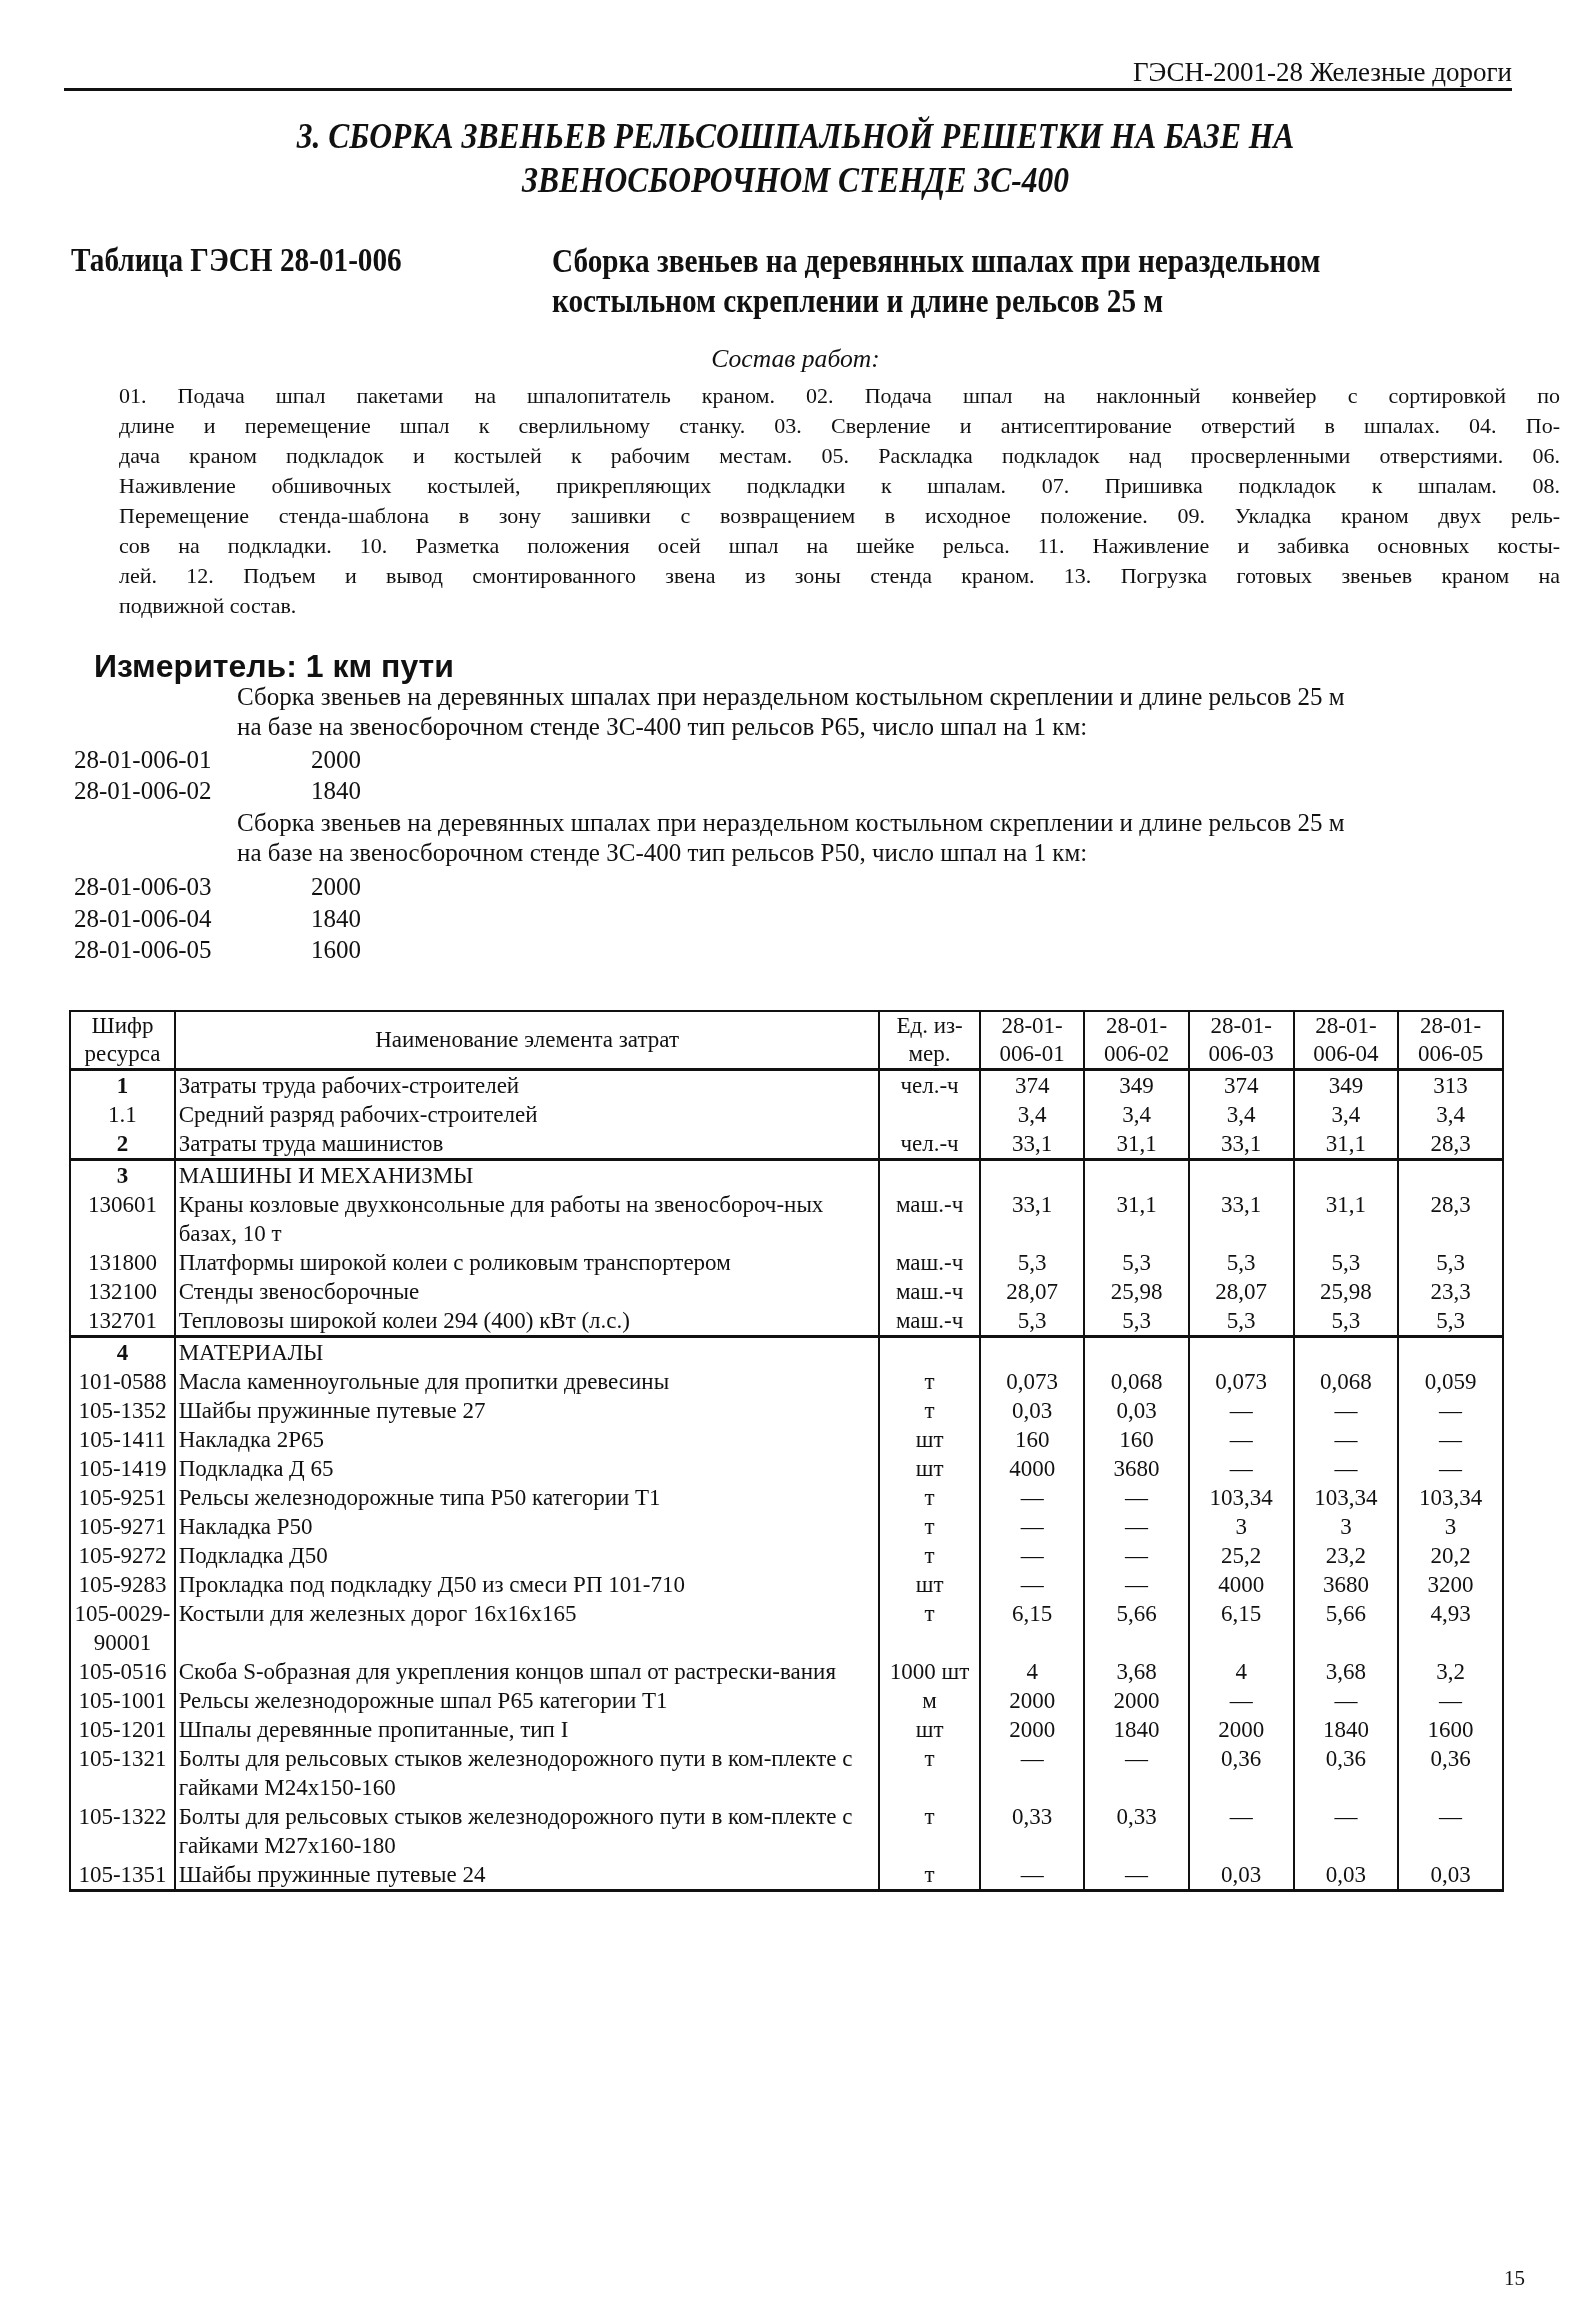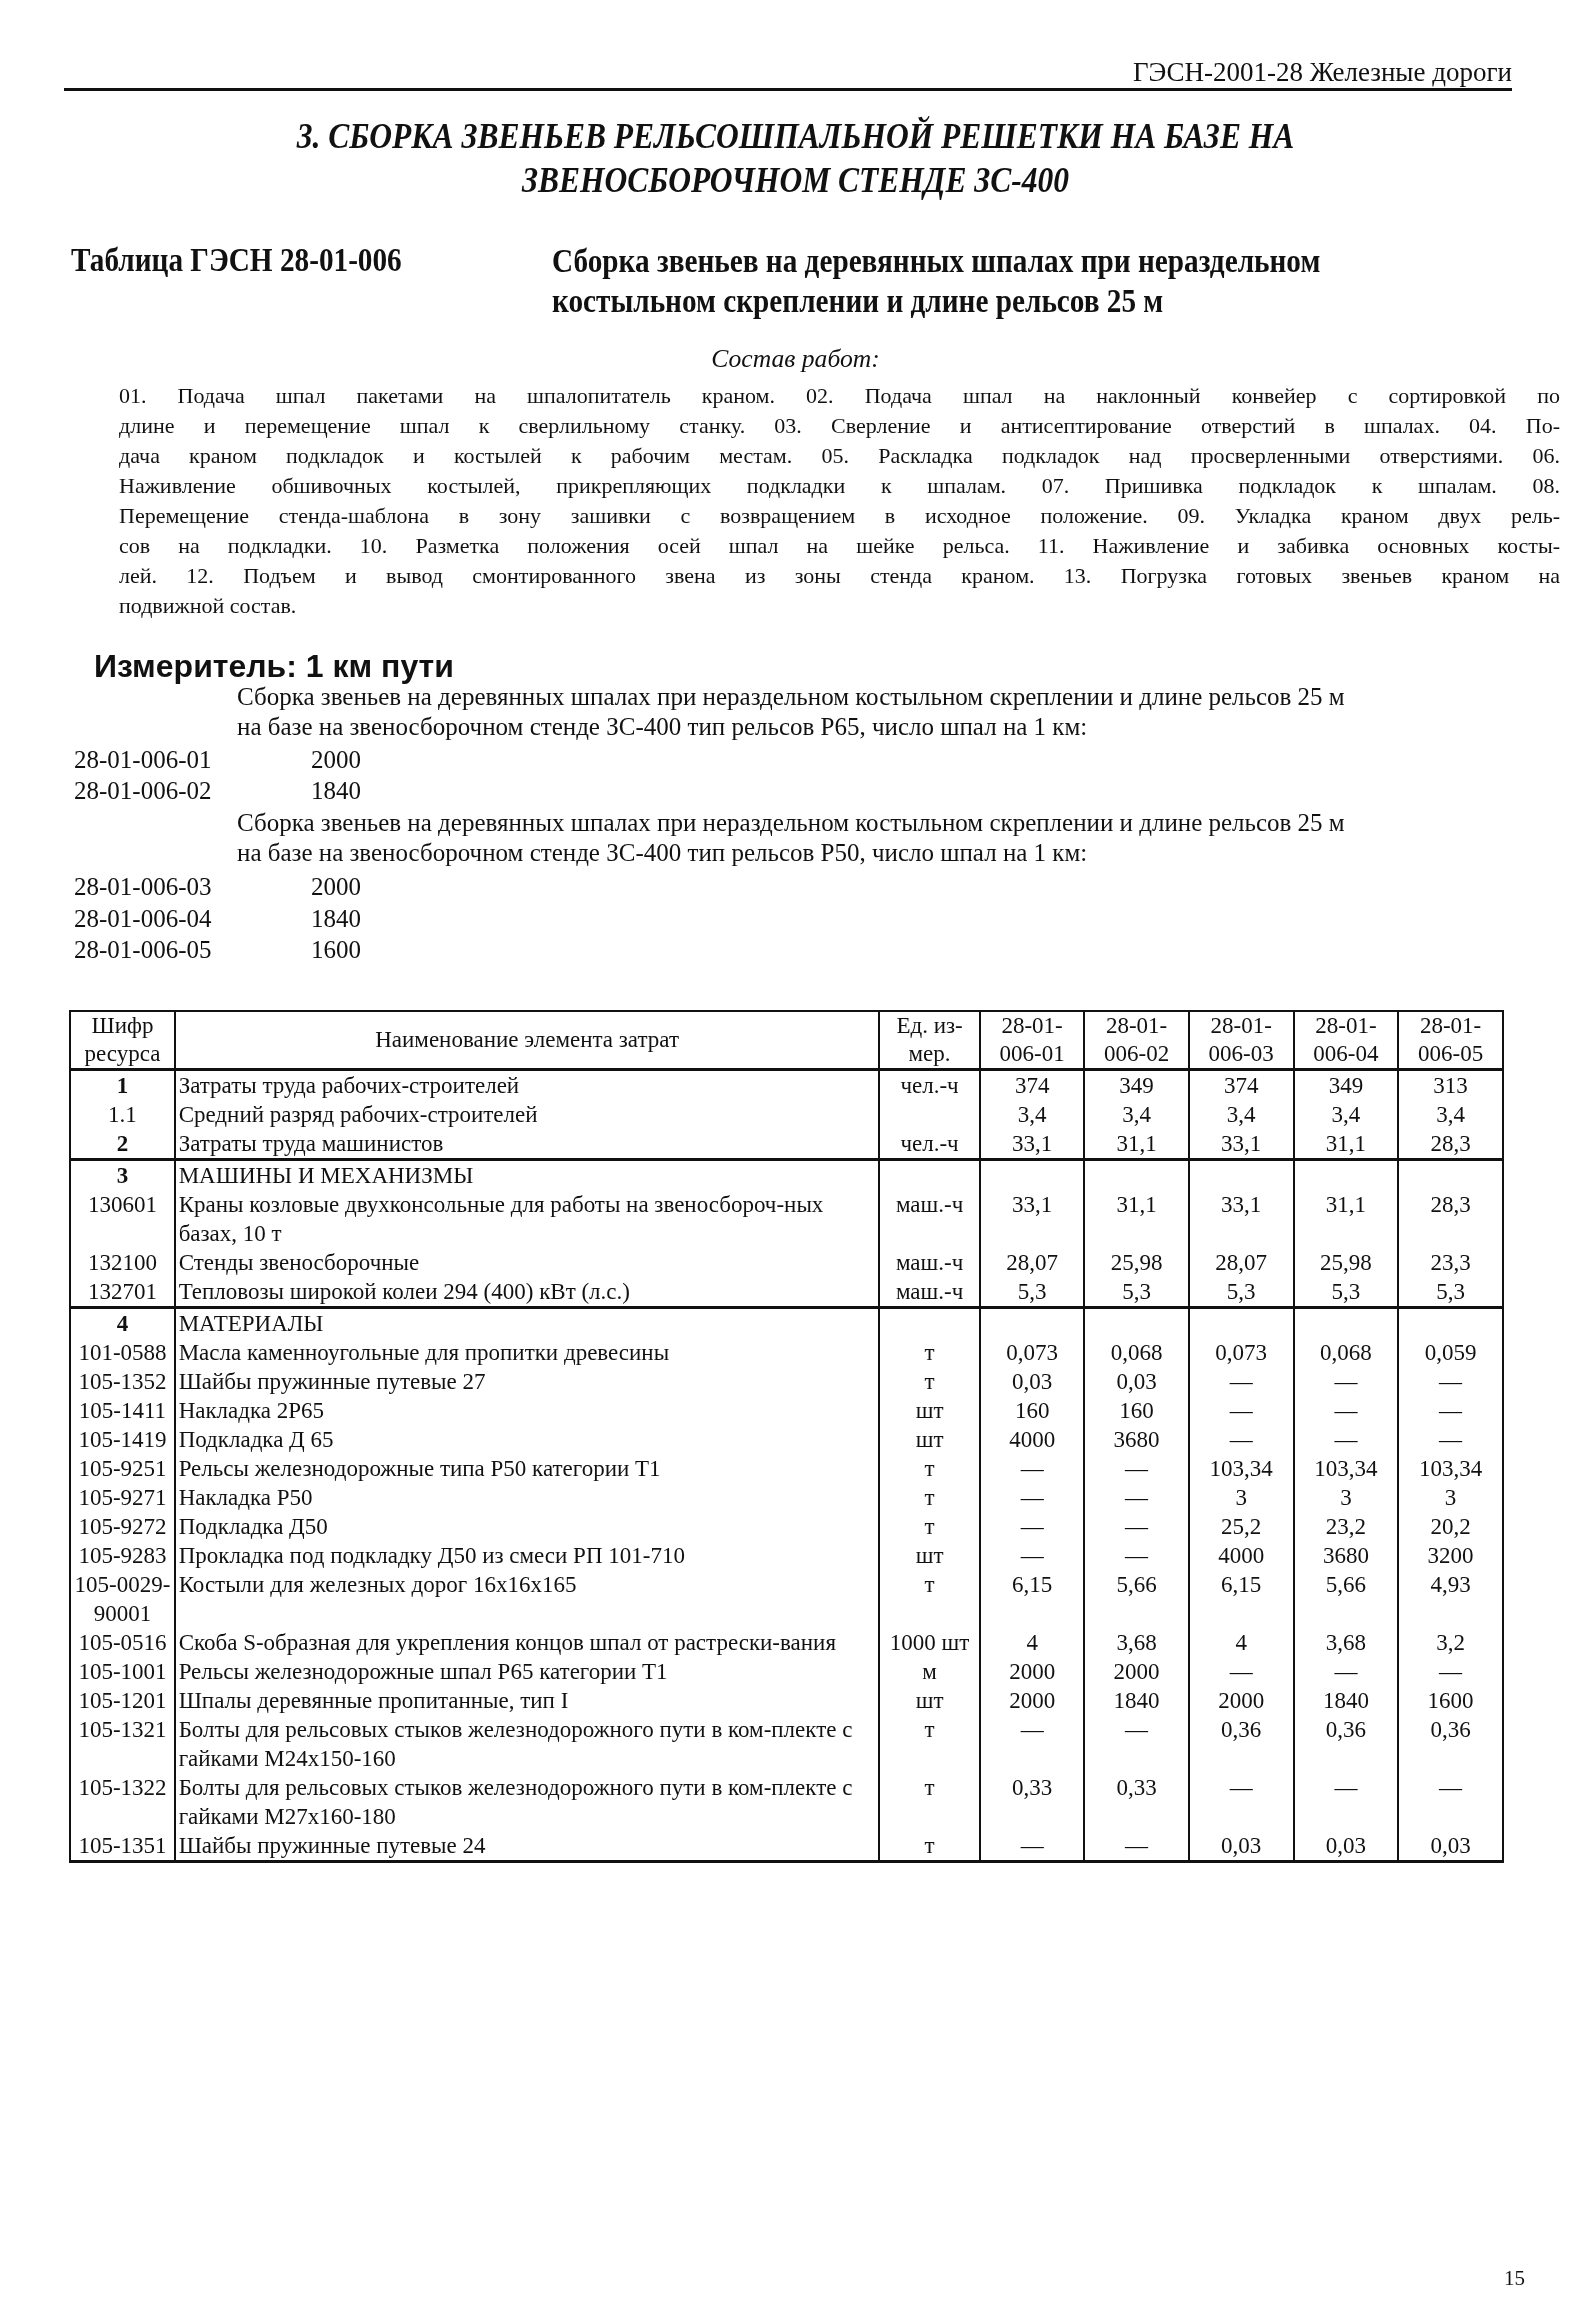--- a/index.html
+++ b/index.html
@@ -149,20 +149,30 @@
         <td class="code">130601</td>
         <td class="name">Краны козловые двухконсольные для работы на звеносбороч-ных базах, 10 т</td>
         <td class="unit">маш.-ч</td>
         <td class="num">33,1</td>
         <td class="num">31,1</td>
         <td class="num">33,1</td>
         <td class="num">31,1</td>
         <td class="num">28,3</td>
       </tr>
       <tr>
+        <td class="code">131800</td>
+        <td class="name">Платформы широкой колеи с роликовым транспортером</td>
+        <td class="unit">маш.-ч</td>
+        <td class="num">5,3</td>
+        <td class="num">5,3</td>
+        <td class="num">5,3</td>
+        <td class="num">5,3</td>
+        <td class="num">5,3</td>
+      </tr>
+      <tr>
         <td class="code">132100</td>
         <td class="name">Стенды звеносборочные</td>
         <td class="unit">маш.-ч</td>
         <td class="num">28,07</td>
         <td class="num">25,98</td>
         <td class="num">28,07</td>
         <td class="num">25,98</td>
         <td class="num">23,3</td>
       </tr>
       <tr class="sec-end">

